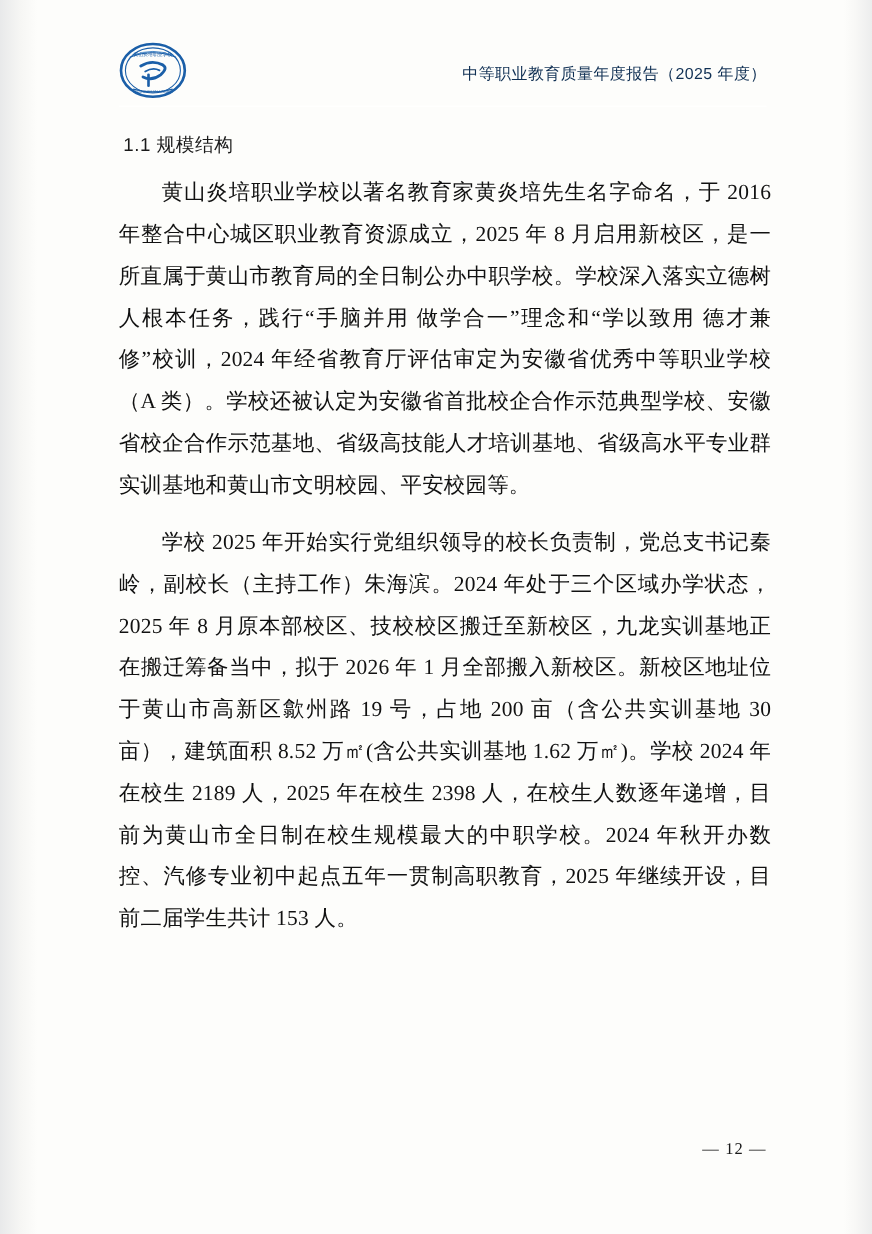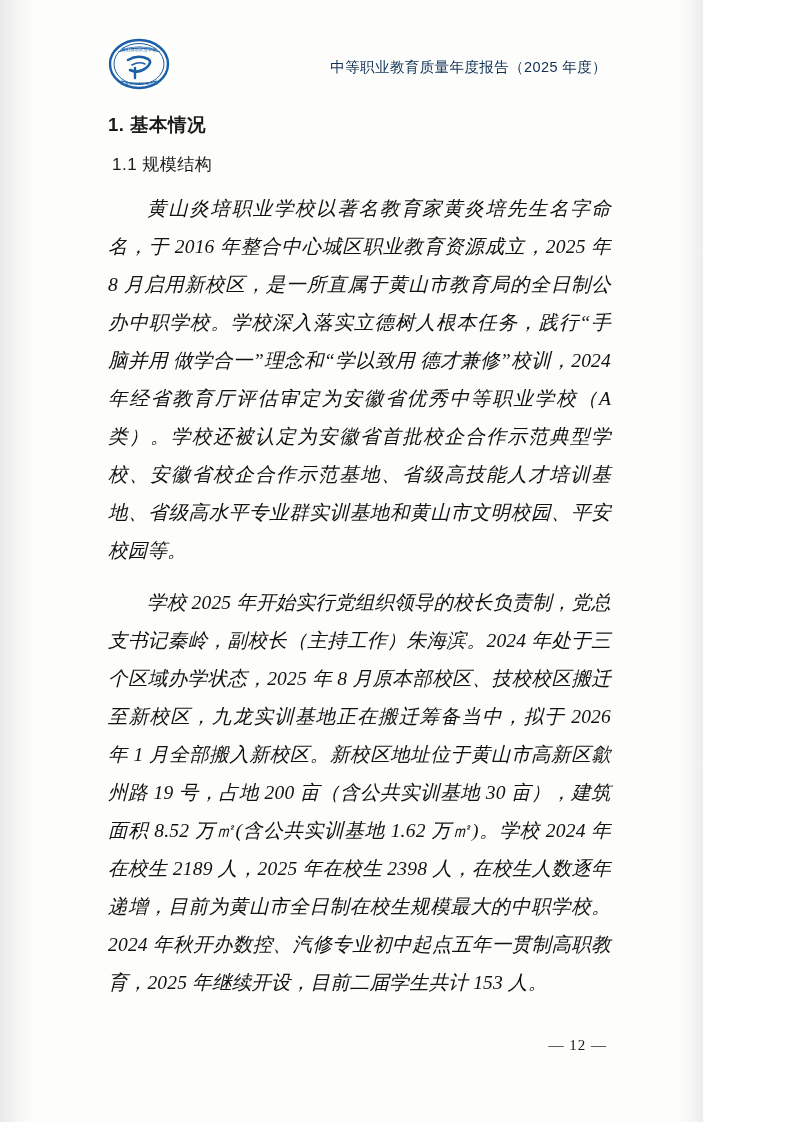--- a/index.html
+++ b/index.html
@@ -8,21 +8,21 @@
   }
   body {
     width: 793px;
     height: 1122px;
     background: #ffffff;
     font-family: "Liberation Serif", "DejaVu Serif", serif;
     overflow: hidden;
   }
   .page {
     position: relative;
-    width: 703px;
+    width: 793px;
     height: 1122px;
     background: #fdfdfb;
     box-sizing: border-box;
   }
   
   .page::before {
     content: "";
     position: absolute;
     left: 0; top: 0; bottom: 0;
     width: 34px;
@@ -95,21 +95,20 @@
   }
   p.body {
     font-size: 19.5px;
     line-height: 38px;
     color: #111111;
     margin: 14px 0 0 0;
     text-align: justify;
     text-justify: inter-ideograph;
     text-indent: 2em;
     letter-spacing: 0.2px;
-    font-style: italic;
   }
   .page-number {
     position: absolute;
     right: 96px;
     bottom: 68px;
     font-size: 15px;
     color: #1a1a1a;
     font-family: "Liberation Serif", "DejaVu Serif", serif;
     letter-spacing: 1px;
   }
@@ -136,21 +135,20 @@
       </svg>
     </div>
 
     <div class="header-title">中等职业教育质量年度报告（2025 年度）</div>
   </div>
 
   <div class="rule"></div>
 
   <div class="content">
 
-    <h1 class="sec">1. 基本情况</h1>
 
     <h2 class="subsec">1.1  规模结构</h2>
 
     <p class="body">黄山炎培职业学校以著名教育家黄炎培先生名字命名，于 2016 年整合中心城区职业教育资源成立，2025 年 8 月启用新校区，是一所直属于黄山市教育局的全日制公办中职学校。学校深入落实立德树人根本任务，践行“手脑并用 做学合一”理念和“学以致用 德才兼修”校训，2024 年经省教育厅评估审定为安徽省优秀中等职业学校（A 类）。学校还被认定为安徽省首批校企合作示范典型学校、安徽省校企合作示范基地、省级高技能人才培训基地、省级高水平专业群实训基地和黄山市文明校园、平安校园等。</p>
 
     <p class="body">学校 2025 年开始实行党组织领导的校长负责制，党总支书记秦岭，副校长（主持工作）朱海滨。2024 年处于三个区域办学状态，2025 年 8 月原本部校区、技校校区搬迁至新校区，九龙实训基地正在搬迁筹备当中，拟于 2026 年 1 月全部搬入新校区。新校区地址位于黄山市高新区歙州路 19 号，占地 200 亩（含公共实训基地 30 亩），建筑面积 8.52 万㎡(含公共实训基地 1.62 万㎡)。学校 2024 年在校生 2189 人，2025 年在校生 2398 人，在校生人数逐年递增，目前为黄山市全日制在校生规模最大的中职学校。2024 年秋开办数控、汽修专业初中起点五年一贯制高职教育，2025 年继续开设，目前二届学生共计 153 人。</p>
   </div>
 
   <div class="page-number">— 12 —</div>
 

